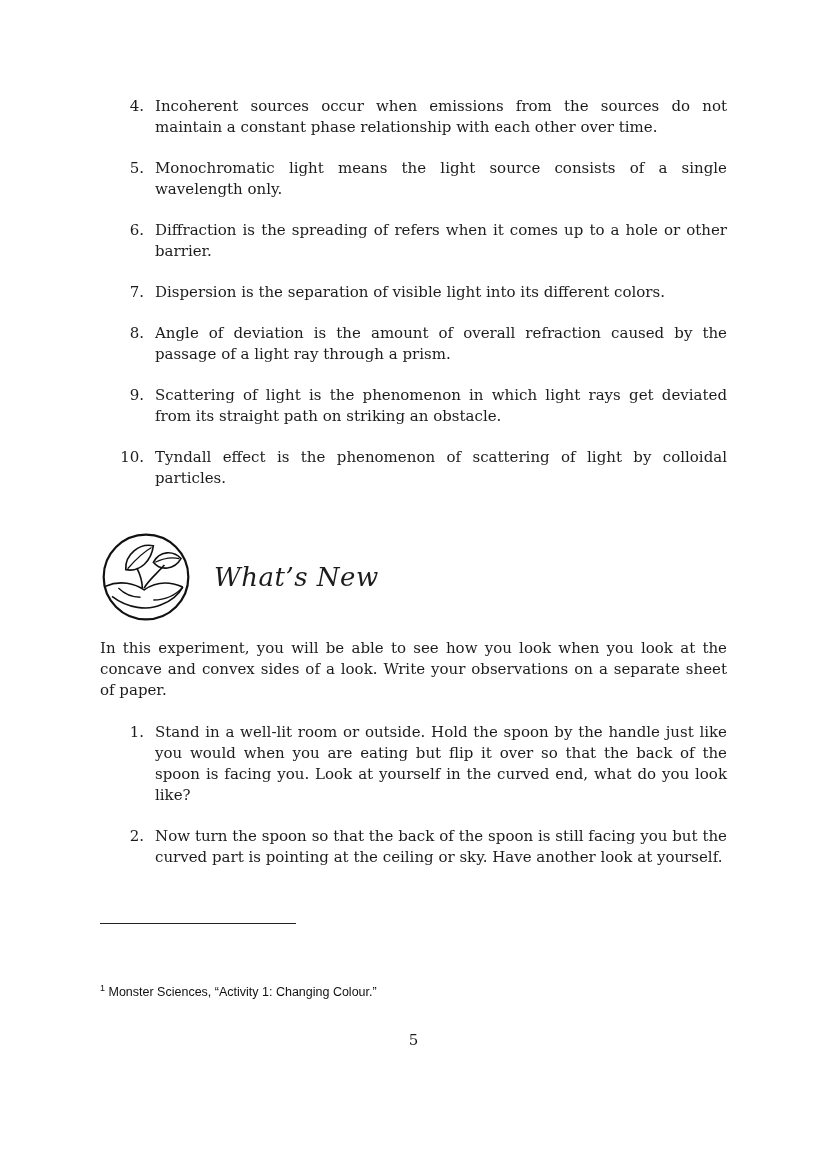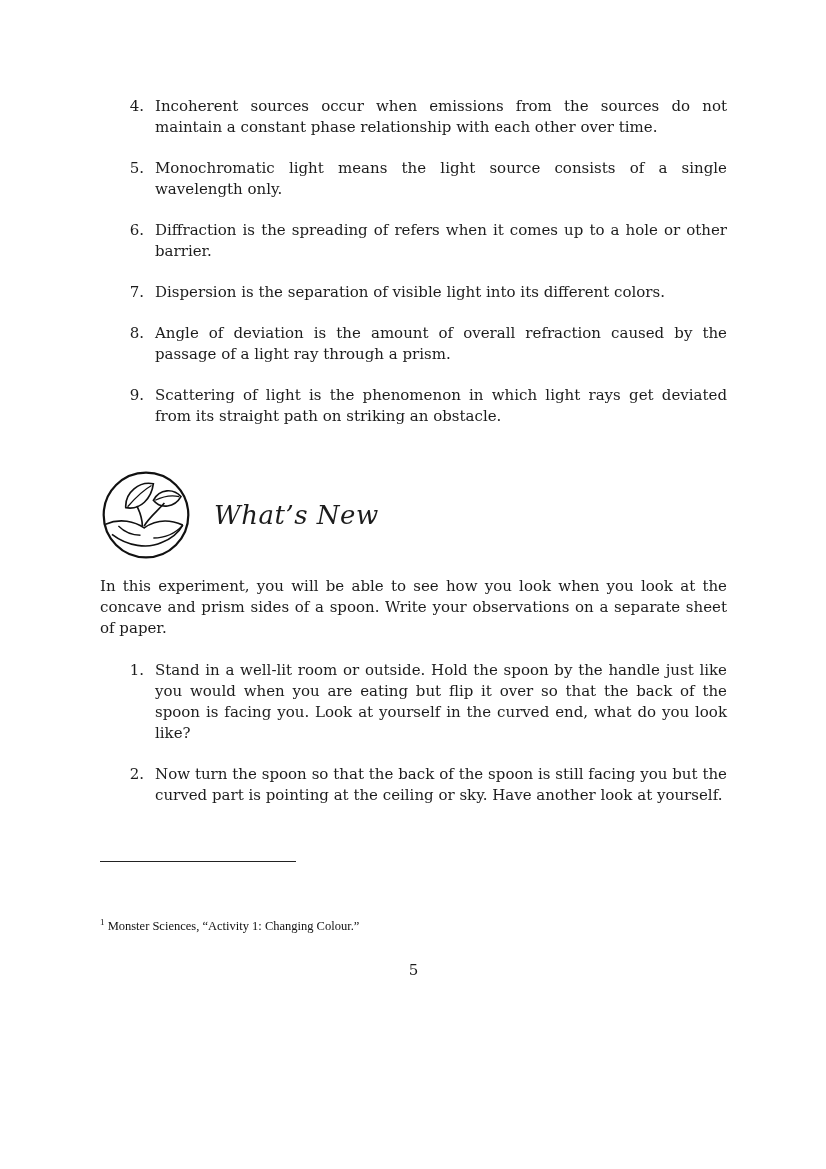--- a/index.html
+++ b/index.html
@@ -40,23 +40,23 @@
   .steps { margin-top:21px; }
   .steps .li { margin-bottom:20px; }
   .footnote-rule {
     margin-top:55px;
     width:196px;
     border-top:1.5px solid #222;
     height:0;
   }
   .footnote {
     margin-top:52px;
-    font-family:Liberation Serif, serif;
+    font-family:Liberation Sans, sans-serif;
     font-size:12.5px;
-    line-height:16px;
+    line-height:24px;
     color:#111;
   }
   .footnote sup { font-size:9px; }
   .page-number {
     margin-top:26px;
     text-align:center;
     font-size:15px;
   }
   svg path, svg circle { fill:none; stroke:#111; }
 </style>
@@ -83,20 +83,24 @@
       <span class="txt">Dispersion is the separation of visible light into its different colors.</span>
     </div>
     <div class="li">
       <span class="num">8.</span>
       <span class="txt">Angle of deviation is the amount of overall refraction caused by the passage of a light ray through a prism.</span>
     </div>
     <div class="li">
       <span class="num">9.</span>
       <span class="txt">Scattering of light is the phenomenon in which light rays get deviated from its straight path on striking an obstacle.</span>
     </div>
+    <div class="li">
+      <span class="num">10.</span>
+      <span class="txt">Tyndall effect is the phenomenon of scattering of light by colloidal particles.</span>
+    </div>
   </div>
 
   <div class="whats-new-row">
     <span class="wn-icon">
       <svg viewBox="0 0 100 100" width="92" height="92">
         <circle cx="50" cy="50" r="46" stroke-width="2.4"></circle>
         <path d="M28 42 C27 25, 43 13, 58 16 C56 32, 44 45, 28 42 Z" stroke-width="1.8"></path>
         <path d="M30 41 C38 32, 47 23, 56 18" stroke-width="1.4"></path>
         <path d="M58 34 C65 21, 80 21, 88 30 C81 42, 66 44, 58 34 Z" stroke-width="1.8"></path>
         <path d="M60 34 C68 30, 78 28, 86 30" stroke-width="1.4"></path>
@@ -105,21 +109,21 @@
         <path d="M6 60 C22 53, 38 57, 48 64 C58 57, 72 53, 90 61" stroke-width="1.8"></path>
         <path d="M90 61 C82 70, 70 75, 58 75" stroke-width="1.6"></path>
         <path d="M13 71 C30 84, 52 87, 67 80 C77 76, 85 70, 90 61" stroke-width="1.8"></path>
         <path d="M20 62 C26 68, 34 72, 44 72" stroke-width="1.4"></path>
       </svg>
     </span>
     <span class="wn-title">What’s New</span>
   </div>
 
 
-  <div class="intro">In this experiment, you will be able to see how you look when you look at the concave and prism sides of a spoon. Write your observations on a separate sheet of paper.</div>
+  <div class="intro">In this experiment, you will be able to see how you look when you look at the concave and convex sides of a look. Write your observations on a separate sheet of paper.</div>
 
   <div class="steps">
     <div class="li">
       <span class="num">1.</span>
       <span class="txt">Stand in a well-lit room or outside. Hold the spoon by the handle just like you would when you are eating but flip it over so that the back of the spoon is facing you. Look at yourself in the curved end, what do you look like?</span>
     </div>
     <div class="li">
       <span class="num">2.</span>
       <span class="txt">Now turn the spoon so that the back of the spoon is still facing you but the curved part is pointing at the ceiling or sky. Have another look at yourself.</span>
     </div>

